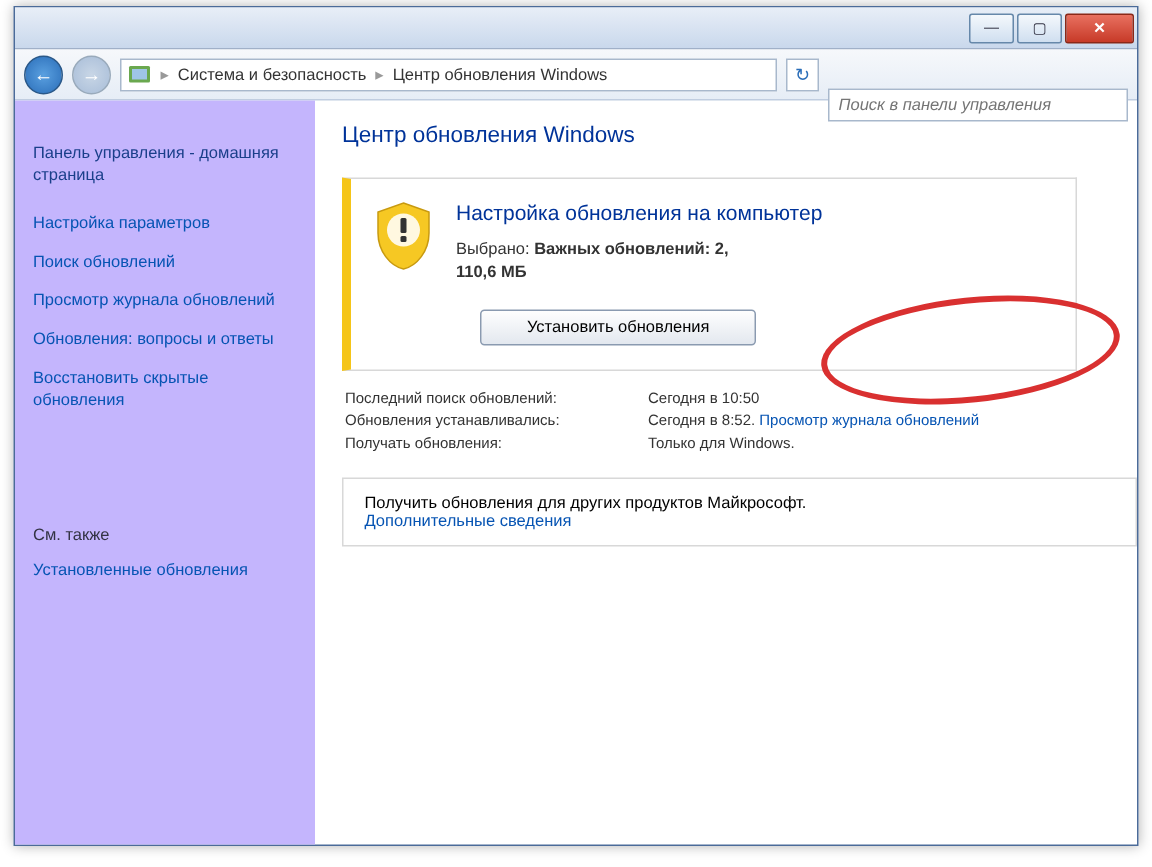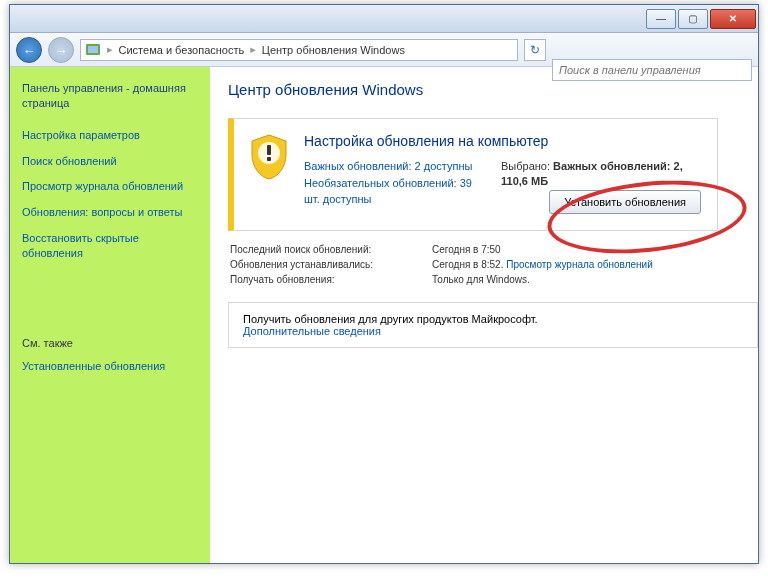--- a/index.html
+++ b/index.html
@@ -10,36 +10,36 @@
   .win-btn.close { width: 46px; background: linear-gradient(#e87060,#c73a28); color: #fff; border-color:#8a2818; font-weight:bold; }
   .navbar { height: 34px; background: linear-gradient(#f6f8fb,#e6edf6); border-bottom: 1px solid #c0cde0; display: flex; align-items: center; padding: 0 6px; gap: 6px; }
   .nav-arrow { width: 26px; height: 26px; border-radius: 50%; background: radial-gradient(#5aa0e0,#2a6db8); color: #fff; display: flex; align-items: center; justify-content: center; font-size: 13px; cursor: pointer; border:1px solid #2a5888;}
   .nav-arrow.dis { background: radial-gradient(#c8d6e6,#a8bdd8); border-color:#9ab; }
   .breadcrumb { flex: 1; height: 22px; border: 1px solid #a8b8cc; background: #fff; display: flex; align-items: center; padding: 0 4px; gap: 6px; font-size: 11px; color: #333; }
   .bc-icon { width:16px; height:16px; display:inline-block; }
   .bc-sep { color:#999; }
   .refresh-btn { width: 22px; height: 22px; border: 1px solid #a8b8cc; background:#fff; display:flex; align-items:center; justify-content:center; cursor:pointer; color:#2a6db8; font-size:12px;}
   .search { width: 200px; height: 22px; border: 1px solid #a8b8cc; background:#fff; padding: 0 6px; font-size: 11px; color: #888; font-style: italic; margin-top: 41px; }
   .body { display: flex; height: calc(100% - 62px); }
-  .sidebar { width: 200px; background: #bef264; padding: 14px 12px; border-right: 0; }
+  .sidebar { width: 200px; background: #c4b5fd; padding: 28px 12px; border-right: 0; }
   .sidebar .home { color: #1a3f8a; font-size: 11px; margin-bottom: 16px; line-height: 1.4; }
   .sidebar .link { color: #0654b3; font-size: 11px; margin-bottom: 11px; cursor: pointer; line-height: 1.35; }
   .sidebar .also-title { color:#334; font-size:11px; margin-top:76px; margin-bottom:10px; }
   .main { flex: 1; padding: 14px 22px 14px 18px; overflow: auto; }
   .page-title { color: #003399; font-size: 15px; margin-bottom: 20px; }
   .alert-box { border: 1px solid #d8d8d8; border-left: 6px solid #f5c518; padding: 14px 16px 16px 14px; display: flex; gap: 14px; margin-bottom: 10px; position:relative; width:490px;}
   .shield { width: 42px; height: 48px; flex-shrink:0; }
   .alert-content { flex: 1; }
   .alert-title { color: #003399; font-size: 14px; margin-bottom: 10px; }
   .alert-row { display: flex; gap: 20px; }
   .alert-left { flex: 1; font-size: 11px; }
   .alert-left .lnk { color: #0654b3; cursor: pointer; line-height: 1.4; margin-bottom: 2px; }
   .alert-right { width: 200px; font-size: 11px; color: #333; line-height: 1.4; }
   .alert-right b { font-weight: bold; }
-  .install-btn { margin-top: 16px; height: 24px; padding: 0 14px; background: linear-gradient(#fefefe,#e3e8ef); border: 1px solid #8a9ab0; border-radius: 3px; font-size: 11px; cursor: pointer; float: right; }
+  .install-btn { margin-top: 16px; height: 24px; padding: 0 30px; background: linear-gradient(#fefefe,#e3e8ef); border: 1px solid #8a9ab0; border-radius: 3px; font-size: 11px; cursor: pointer; float: right; }
   .red-circle { position:absolute; right:-30px; bottom:-22px; width:200px; height:70px; border:4px solid #d93030; border-radius:50%; transform:rotate(-6deg); pointer-events:none; }
   .detail-table { font-size: 10px; color: #333; width: 490px; margin-top:4px;}
   .detail-table td { padding: 1px 4px 1px 0; vertical-align: top; }
   .detail-table td:first-child { width: 200px; }
   .lnk { color: #0654b3; cursor: pointer; }
   .promo-box { border: 1px solid #d8d8d8; padding: 10px 14px; margin-top: 14px; font-size: 11px; width: 530px; }
   svg { display:block; }
 </style>
 </head>
 <body>
@@ -92,38 +92,34 @@
           <svg viewBox="0 0 42 48">
             <path d="M21 2 L38 8 V22 C38 34 30 44 21 46 C12 44 4 34 4 22 V8 Z" fill="#f6c823" stroke="#c89a10" stroke-width="1"></path>
             <circle cx="21" cy="20" r="11" fill="#fff8e0"></circle>
             <rect x="19" y="12" width="4" height="10" rx="1" fill="#333"></rect>
             <rect x="19" y="24" width="4" height="4" rx="1" fill="#333"></rect>
           </svg>
         </div>
         <div class="alert-content">
           <div class="alert-title">Настройка обновления на компьютер</div>
           <div class="alert-row">
-            <div class="alert-left">
-              <div class="lnk">Важных обновлений: 2 доступны</div>
-              <div class="lnk">Необязательных обновлений: 39 шт. доступны</div>
-            </div>
             <div class="alert-right">
               <span>Выбрано: </span><b>Важных обновлений: 2, 110,6 МБ</b>
               <button class="install-btn">Установить обновления</button>
             </div>
           </div>
         </div>
         <div class="red-circle"></div>
       </div>
 
       <table class="detail-table">
         <tbody>
             <tr>
           <td>Последний поиск обновлений:</td>
-          <td>Сегодня в 7:50</td>
+          <td>Сегодня в 10:50</td>
         </tr>
         <tr>
           <td>Обновления устанавливались:</td>
           <td>
             <span>Сегодня в 8:52. </span><span class="lnk">Просмотр журнала обновлений</span>
           </td>
         </tr>
         <tr>
           <td>Получать обновления:</td>
           <td>Только для Windows.</td>

